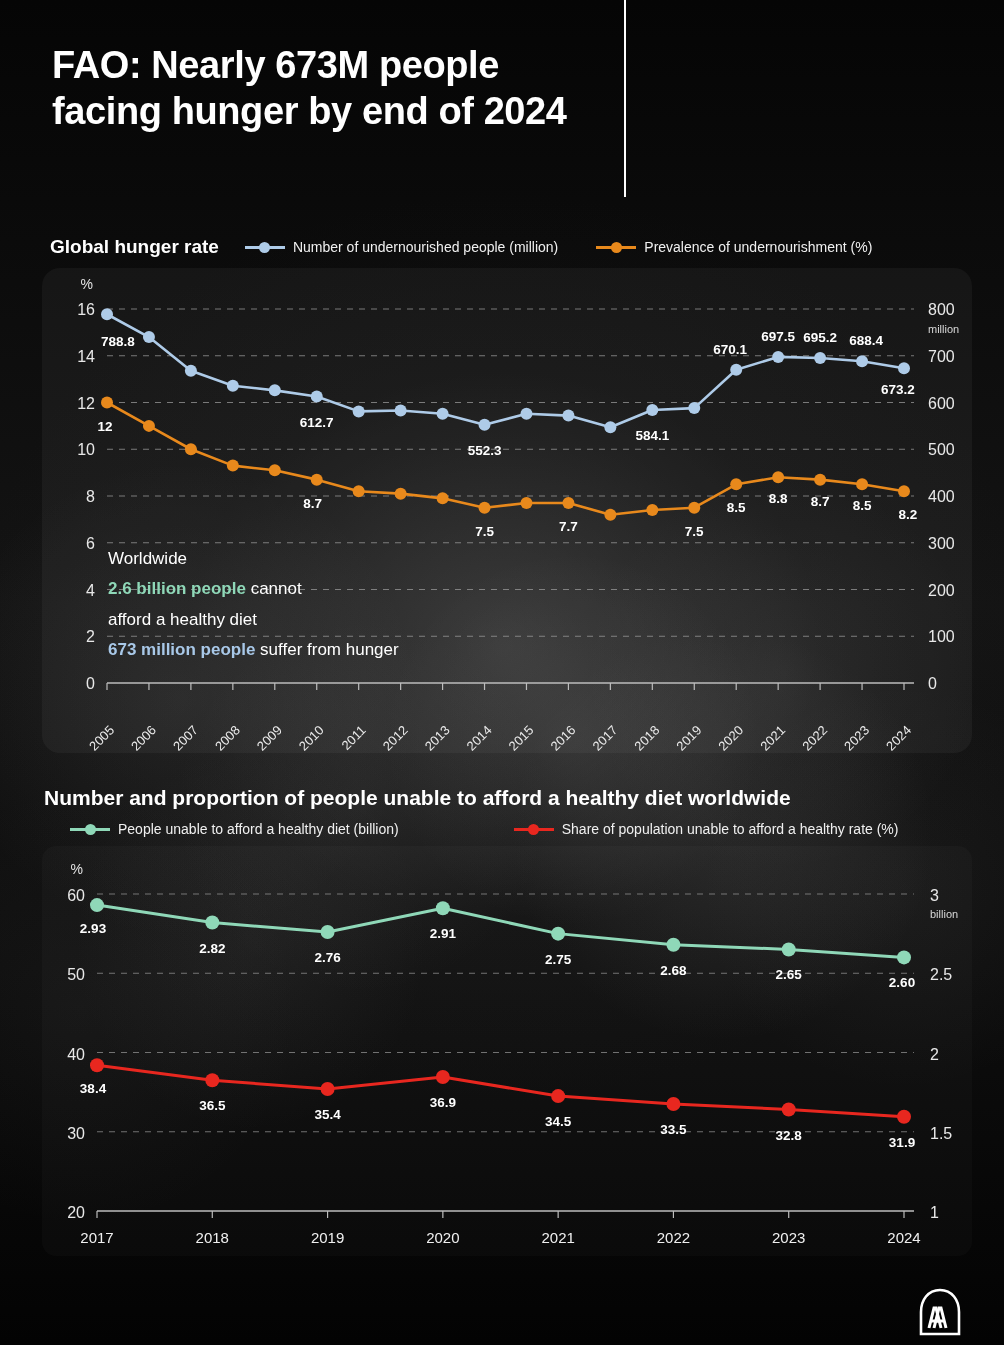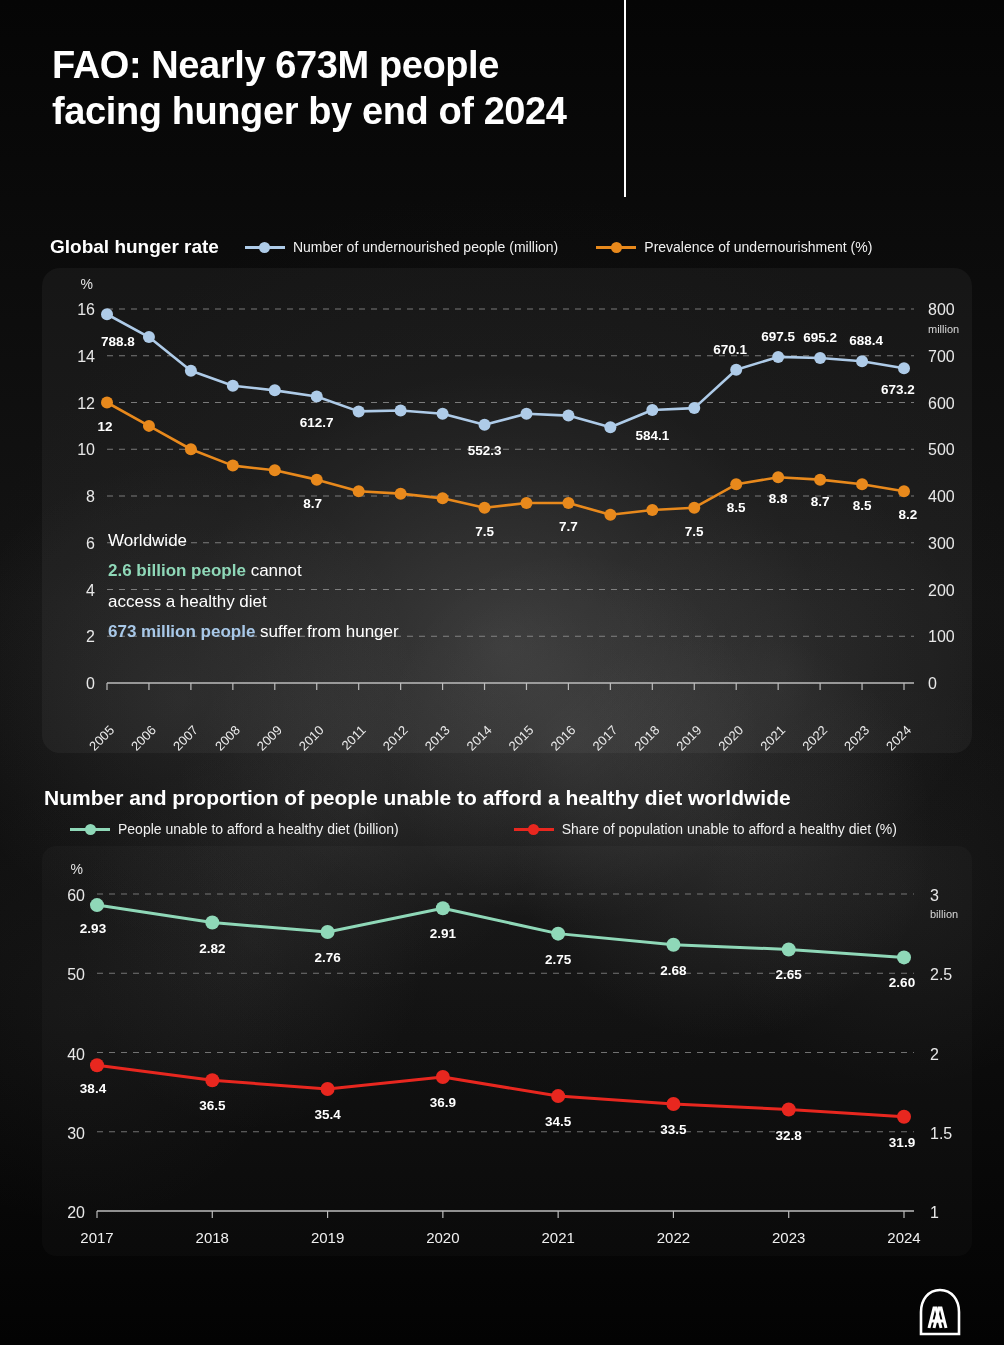--- a/index.html
+++ b/index.html
@@ -84,21 +84,21 @@
 
   .axtick { font-size: 16px; fill: #e8e8e8; font-family: "Liberation Sans", sans-serif; }
   .axunit { font-size: 14px; fill: #e2e2e2; font-family: "Liberation Sans", sans-serif; }
   .axunit-sm { font-size: 11px; fill: #d8d8d8; font-family: "Liberation Sans", sans-serif; }
   .dlabel { font-size: 13.5px; font-weight: bold; fill: #ffffff; font-family: "Liberation Sans", sans-serif; }
   .yearlab { font-size: 13px; fill: #eaeaea; font-family: "Liberation Sans", sans-serif; }
   .yearlab2 { font-size: 15px; fill: #f0f0f0; font-family: "Liberation Sans", sans-serif; }
 
   
   .annot {
-    position: absolute; left: 108px; top: 526px; width: 470px;
+    position: absolute; left: 108px; top: 544px; width: 470px;
     font-size: 17px; line-height: 1.78; color: #ffffff;
   }
   .annot .hl-green { color: #8fd8b8; font-weight: bold; }
   .annot .hl-blue  { color: #a8c8e8; font-weight: bold; }
   .annot .ln { white-space: nowrap; }
 
   
   .footer { position: absolute; left: 48px; top: 1370px; display: flex; align-items: center; flex-direction: column; }
   .footer span { font-size: 12.5px; color: #d5d5d5; }
   .footer .src { margin-left: 26px; }
@@ -263,38 +263,38 @@
       <text x="694.2105263157895" y="244.3125" class="dlabel" text-anchor="middle">8.5</text>
       <text x="736.1578947368421" y="235.29999999999998" class="dlabel" text-anchor="middle">8.8</text>
       <text x="778.1052631578947" y="237.63750000000002" class="dlabel" text-anchor="middle">8.7</text>
       <text x="820.0526315789474" y="242.3125" class="dlabel" text-anchor="middle">8.5</text>
       <text x="866" y="251.32500000000002" class="dlabel" text-anchor="middle">8.2</text>
     </svg>
 
   <div class="annot">
     <div class="ln">Worldwide</div>
     <div class="ln"><span class="hl-green">2.6 billion people</span><span> cannot</span></div>
-    <div class="ln">access a healthy diet</div>
+    <div class="ln">afford a healthy diet</div>
     <div class="ln"><span class="hl-blue">673 million people</span><span> suffer from hunger</span></div>
   </div>
 
   <div class="chart2-head">
     <div class="sec-title">Number and proportion of people unable to afford a healthy diet worldwide</div>
     <div class="legend legend2">
       <div class="legend-item">
         <span class="legend-line" style="background:#8fd8b8">
             <i style="background:#8fd8b8"></i>
           </span>
         <span class="legend-label">People unable to afford a healthy diet (billion)</span>
       </div>
       <div class="legend-item second">
         <span class="legend-line" style="background:#e8271f">
             <i style="background:#e8271f"></i>
           </span>
-        <span class="legend-label">Share of population unable to afford a healthy diet (%)</span>
+        <span class="legend-label">Share of population unable to afford a healthy rate (%)</span>
       </div>
     </div>
   </div>
 
   <div class="panel2"></div>
   <svg class="svg2" id="chart2-svg" width="930" height="410">
       <line x1="55" y1="365" x2="872" y2="365" stroke="#bdbdbd" stroke-width="1.4"></line>
       <text x="43" y="372" class="axtick" text-anchor="end">20</text>
       <line x1="55" y1="285.75" x2="872" y2="285.75" stroke="#9a9a9a" stroke-width="1" stroke-dasharray="6 6" opacity="0.7"></line>
       <text x="43" y="292.75" class="axtick" text-anchor="end">30</text>

